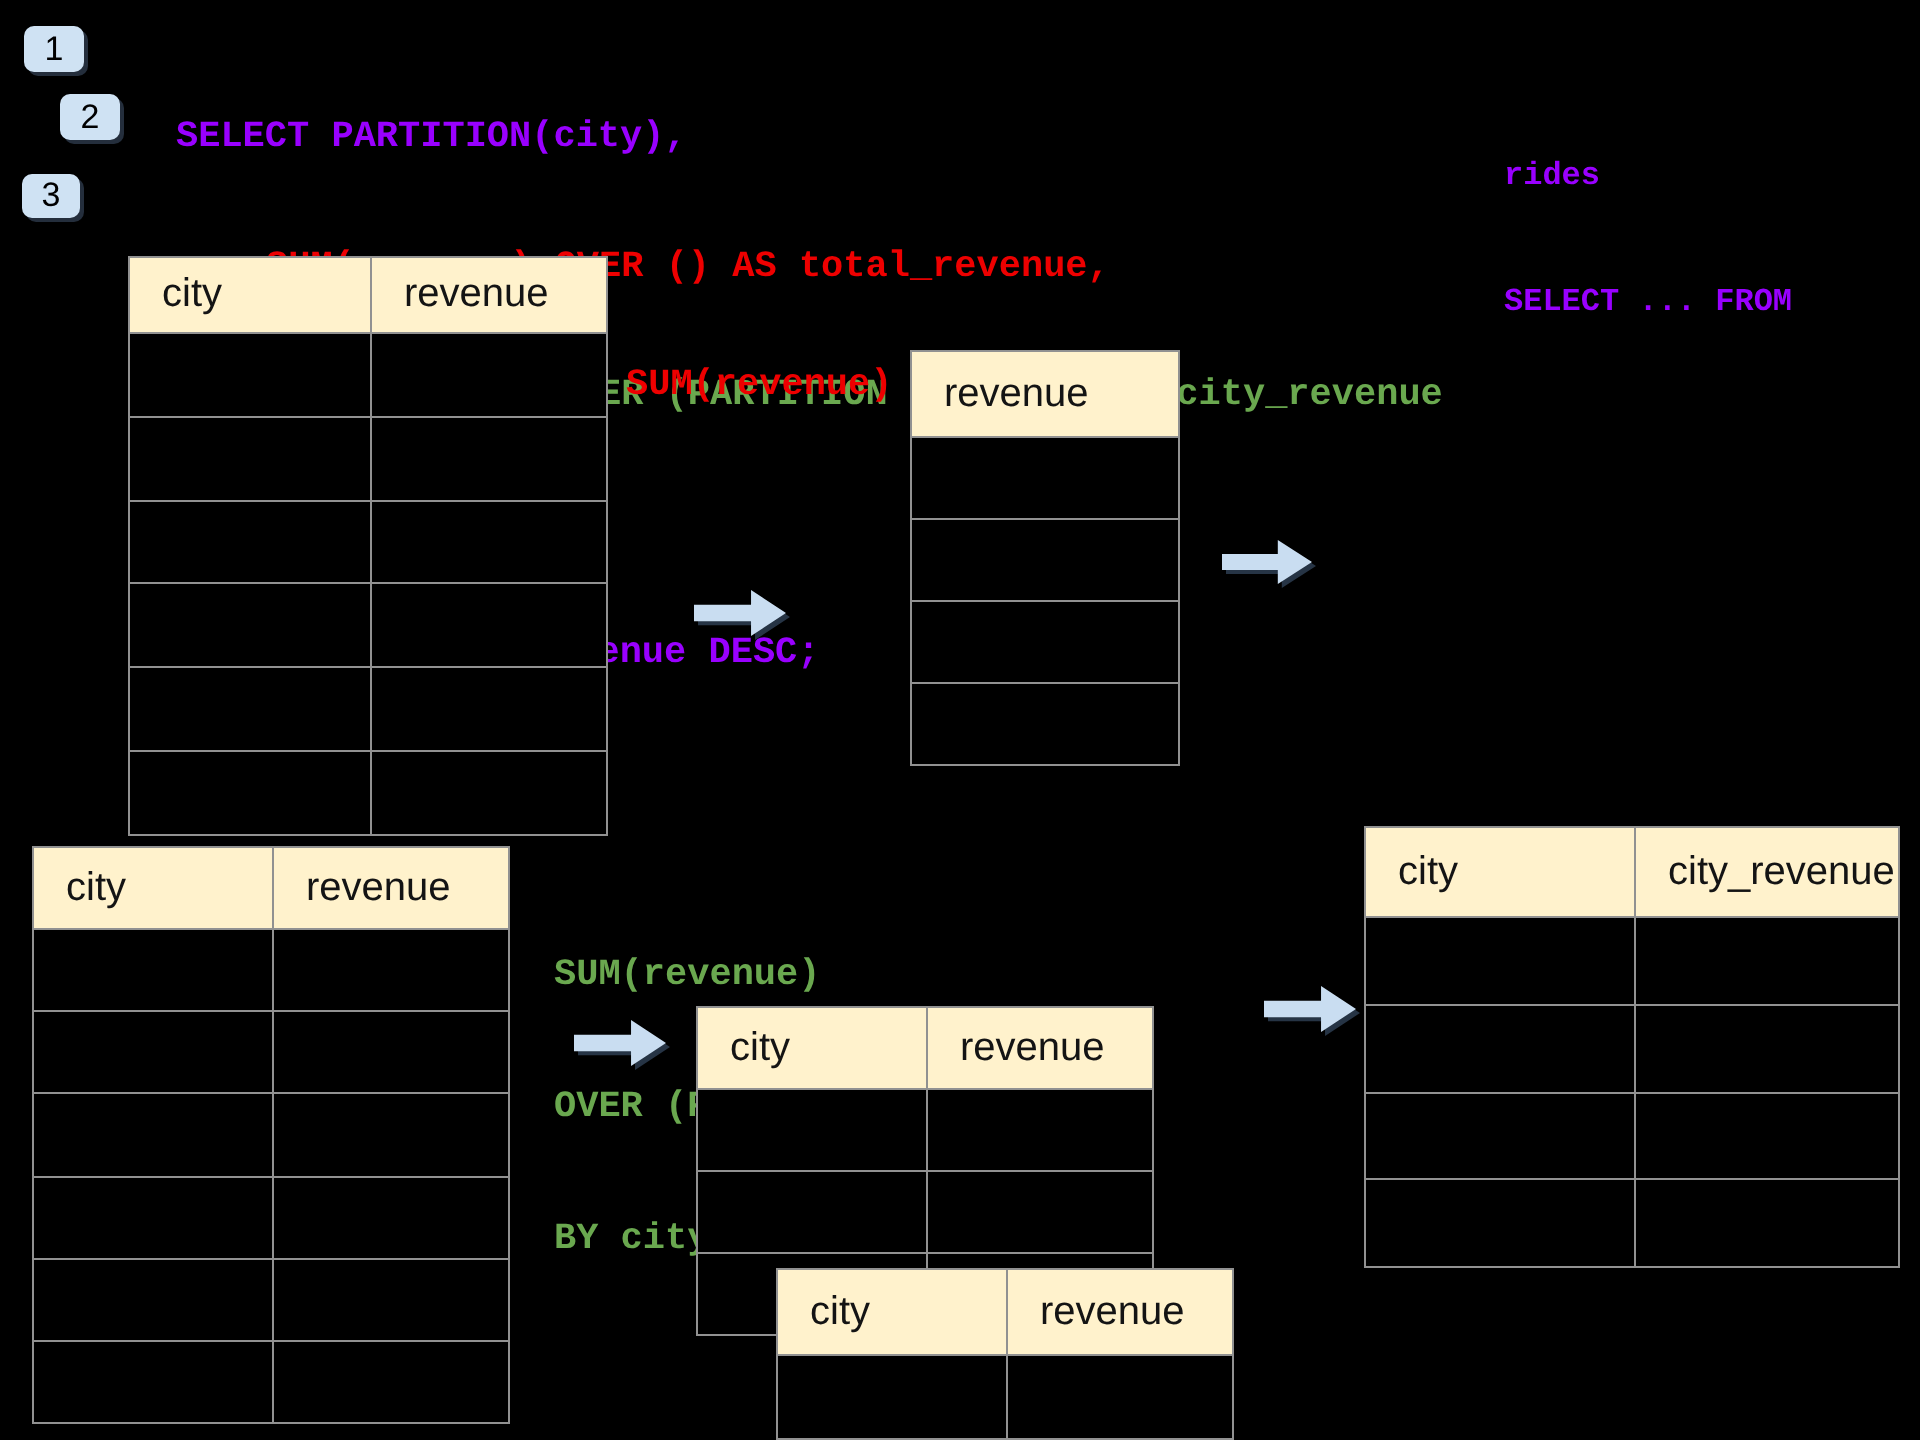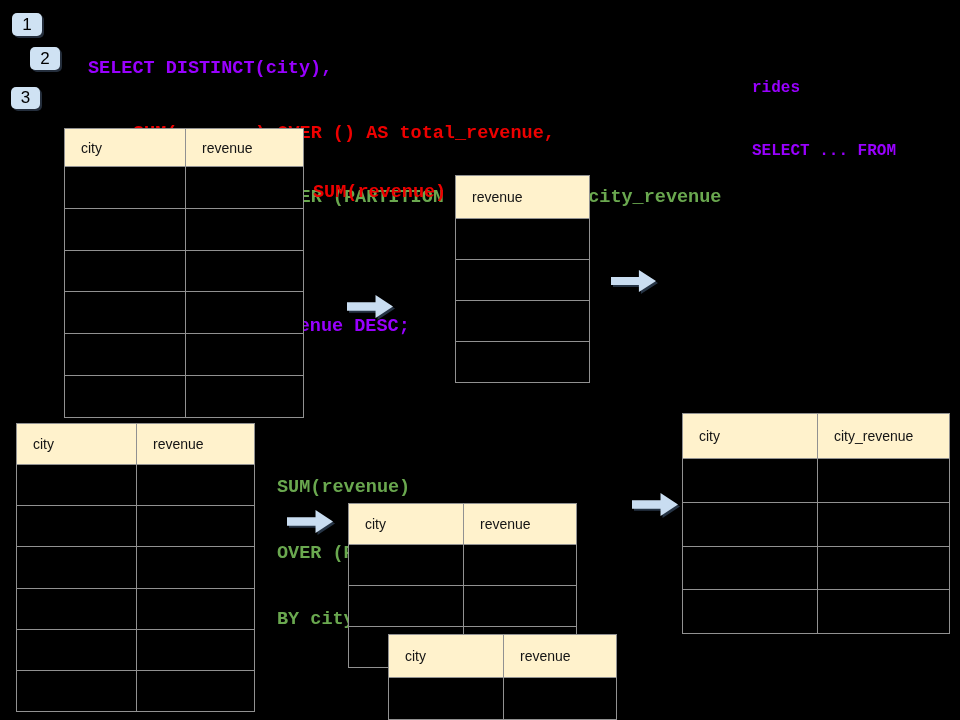--- a/index.html
+++ b/index.html
@@ -25,21 +25,21 @@
 
   #sidenote{position:absolute;left:752px;top:36px;font-size:16px;line-height:21px;}
   #label-total{position:absolute;left:313px;top:138px;font-size:18.5px;line-height:22px;}
   #label-partition{position:absolute;left:277px;top:433px;font-size:18.5px;line-height:22px;}
 
   
   .tbl{position:absolute;border:1px solid #919191;background:#000;box-sizing:border-box;
        display:flex;flex-direction:column;}
   .hrow{display:flex;background:#fff2cc;border-bottom:1px solid #919191;flex:0 0 auto;}
   .hc{display:flex;align-items:center;padding-left:16px;color:#141414;
-      font-size:14px;box-sizing:border-box;overflow:hidden;}
+      font-size:20px;box-sizing:border-box;overflow:hidden;}
   .brow{display:flex;flex:1 1 0;border-bottom:1px solid #919191;}
   .brow:last-child{border-bottom:none;}
   .bc{box-sizing:border-box;}
   .div-r{border-right:1px solid #919191;}
   .fill{flex:1 1 0;}
 
   #t1{left:64px;top:128px;width:240px;height:290px;}
   #t1 .hrow{height:37px;}
   #t1 .col1{width:121px;flex:0 0 121px;}
 
@@ -81,21 +81,21 @@
       <span>1</span>
     </div>
   <div class="badge" id="badge2">
       <span>2</span>
     </div>
   <div class="badge" id="badge3">
       <span>3</span>
     </div>
 
   <div id="code" class="mono">
-    <div class="c-purple">SELECT DISTINCT(city),</div>
+    <div class="c-purple">SELECT PARTITION(city),</div>
     <div class="c-red ind2">SUM(revenue) OVER () AS total_revenue,</div>
     <div class="c-green ind2">SUM(revenue) OVER (PARTITION BY city) as city_revenue</div>
     <div class="c-purple ind1">FROM rides</div>
     <div class="c-purple ind1">ORDER by city_revenue DESC;</div>
   </div>
 
   <div id="sidenote" class="mono c-purple">
     <div>rides</div>
     <div>SELECT ... FROM</div>
   </div>

